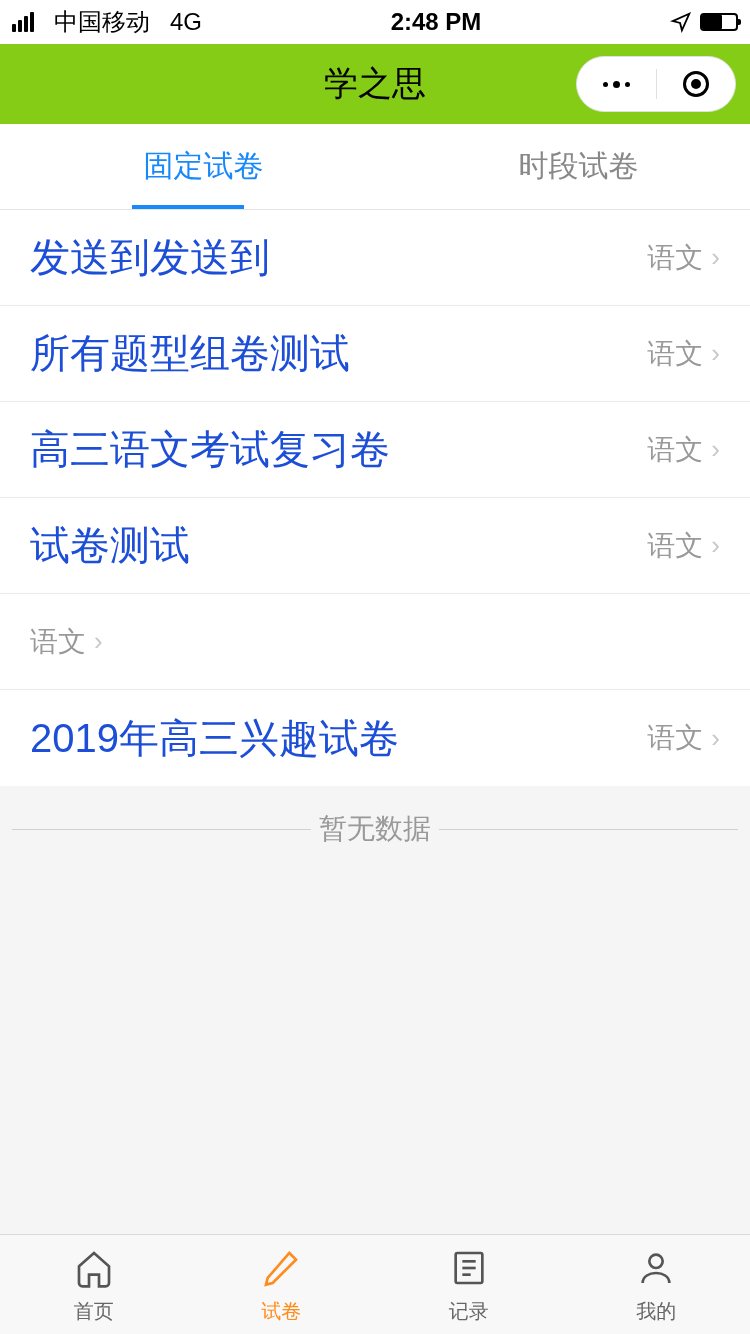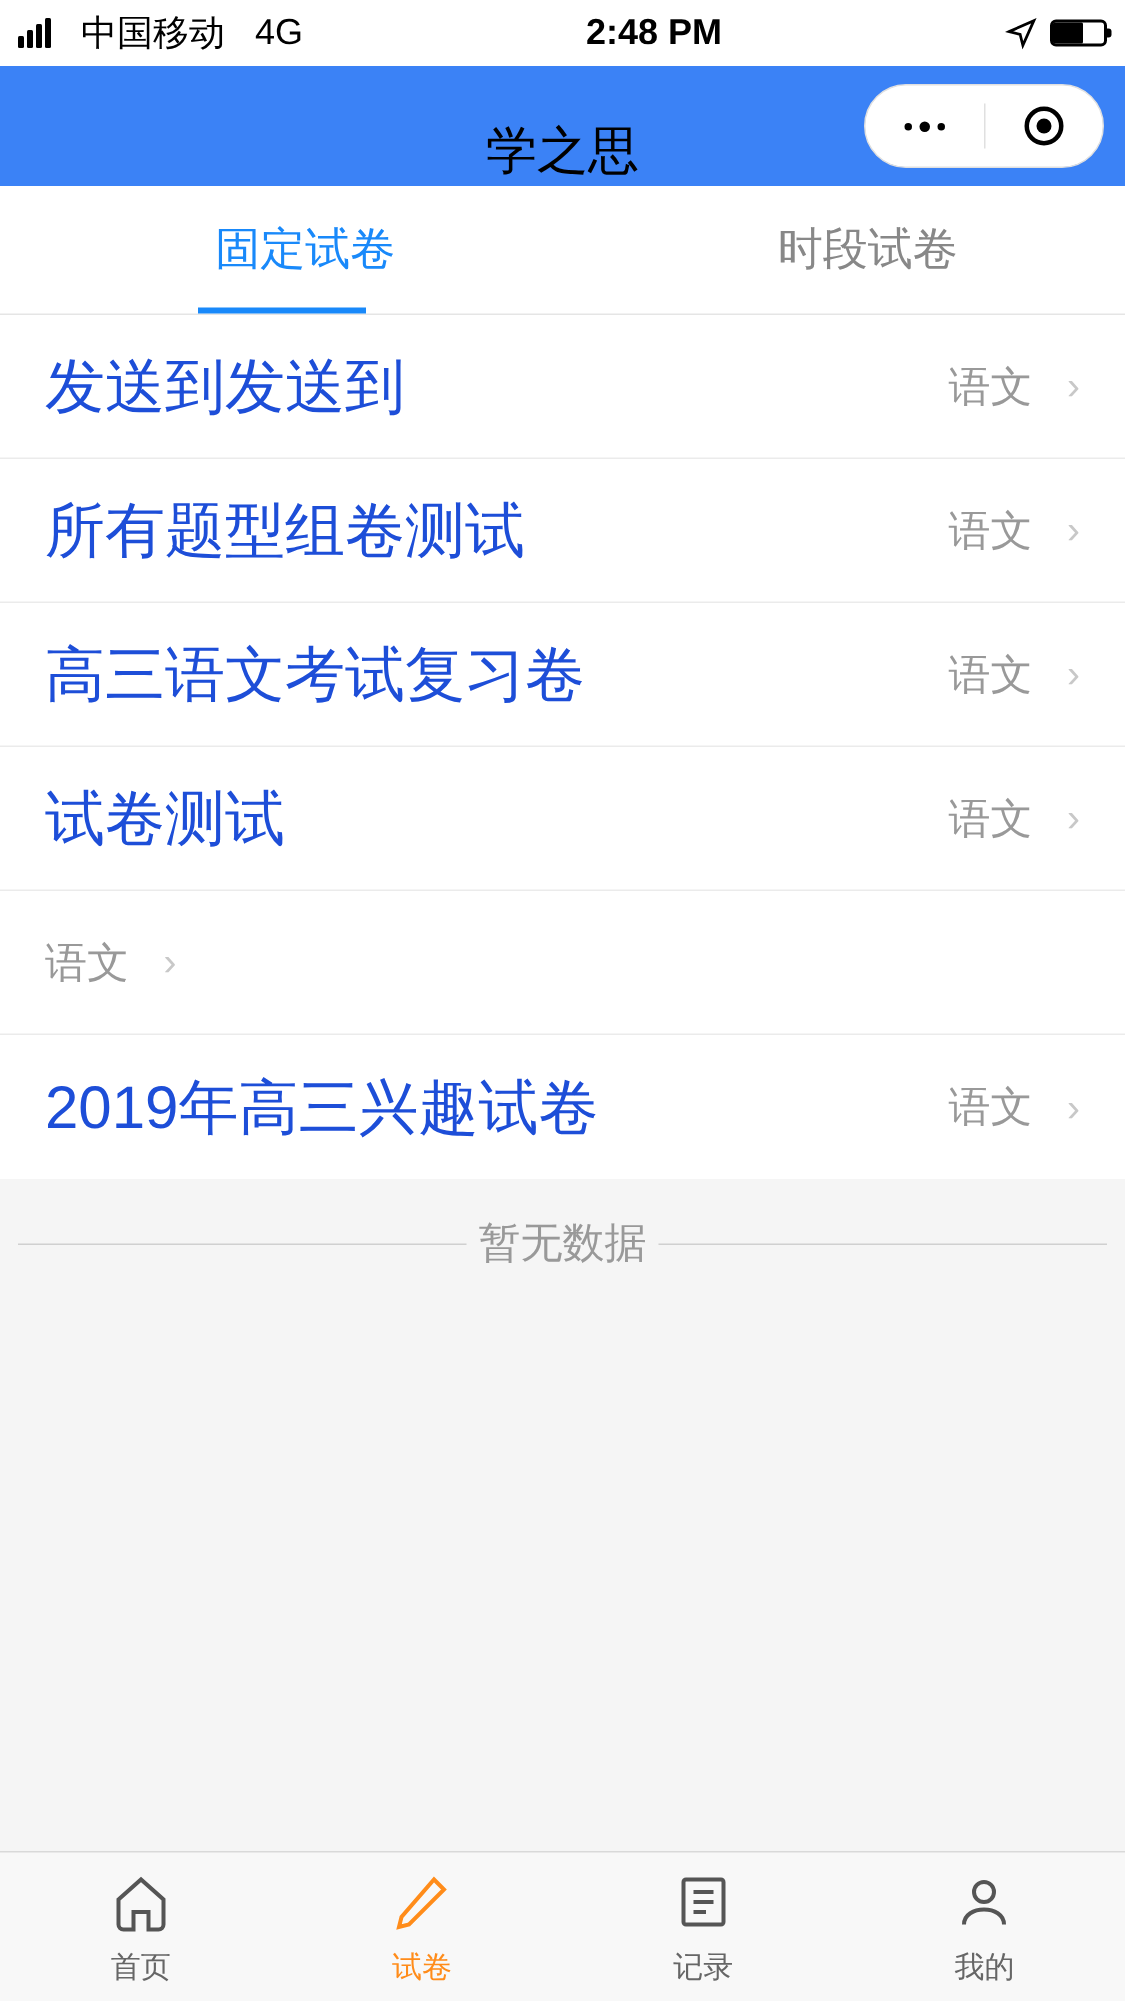--- a/index.html
+++ b/index.html
@@ -27,23 +27,23 @@
     .signal-bars span { width: 4px; background: #000; border-radius: 1px; }
     .signal-bars span:nth-child(1){height:8px} .signal-bars span:nth-child(2){height:12px}
     .signal-bars span:nth-child(3){height:16px} .signal-bars span:nth-child(4){height:20px}
     .battery-icon { width: 38px; height: 18px; border: 2px solid #000; border-radius: 4px; position: relative; }
     .battery-icon::after { content:''; position:absolute; right:-5px; top:4px; width:3px; height:6px; background:#000; border-radius:0 2px 2px 0; }
     .battery-fill { width: 60%; height: 100%; background: #000; border-radius: 1px; }
     .nav-arrow-icon svg { display:block; }
 
     .title-bar {
       height: 80px;
-      background: #3b82f6;
-      display: flex;
-      align-items: flex-end;
+      background: #84cc16;
+      display: flex;
+      align-items: center;
       justify-content: center;
       position: relative;
       font-family: Liberation Mono, monospace;
     }
     .app-title { font-size: 34px; font-weight: 500; }
     .capsule {
       position: absolute;
       right: 14px;
       top: 50%;
       transform: translateY(-50%);
@@ -96,21 +96,21 @@
       display: flex;
       align-items: center;
       justify-content: space-between;
       height: 96px;
       padding: 0 30px;
       border-bottom: 1px solid #ebebeb;
       margin-left: 0;
     }
     .list-item:last-child { border-bottom: none; }
     .item-title { font-size: 40px; color: #1d4ed8; flex: 1; }
-    .item-right { display: flex; align-items: center; gap: 23px; }
+    .item-right { display: flex; align-items: center; gap: 8px; }
     .item-tag { font-size: 28px; color: #999; }
     .chevron { color: #c8c8c8; font-size: 26px; }
 
     .empty-state {
       display: flex;
       align-items: center;
       justify-content: flex-end;
       padding: 24px 12px;
       gap: 8px;
     }

